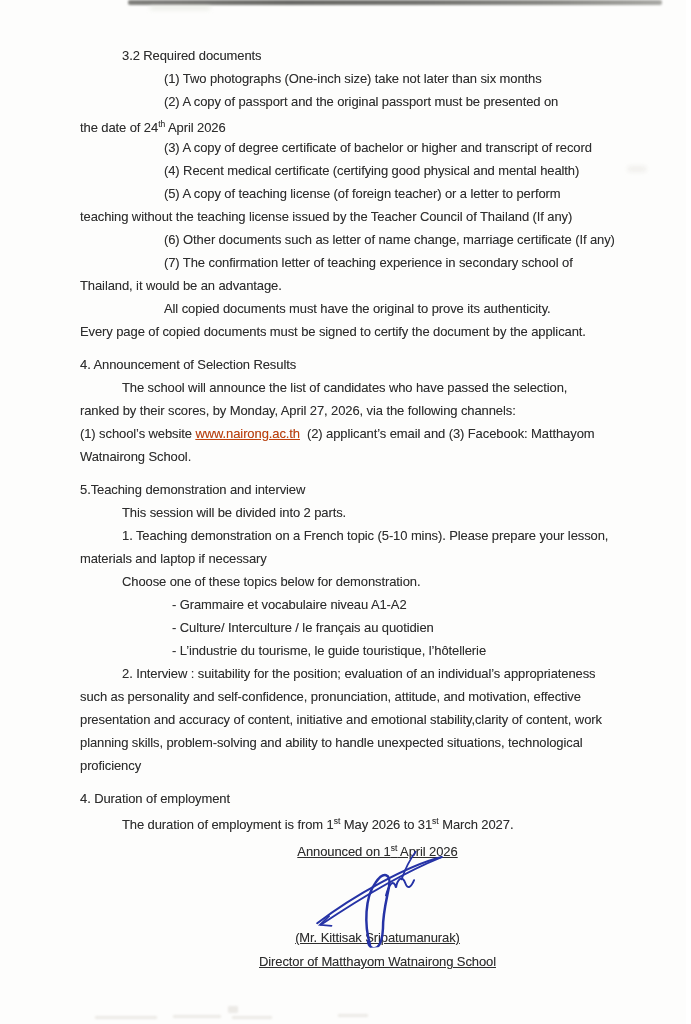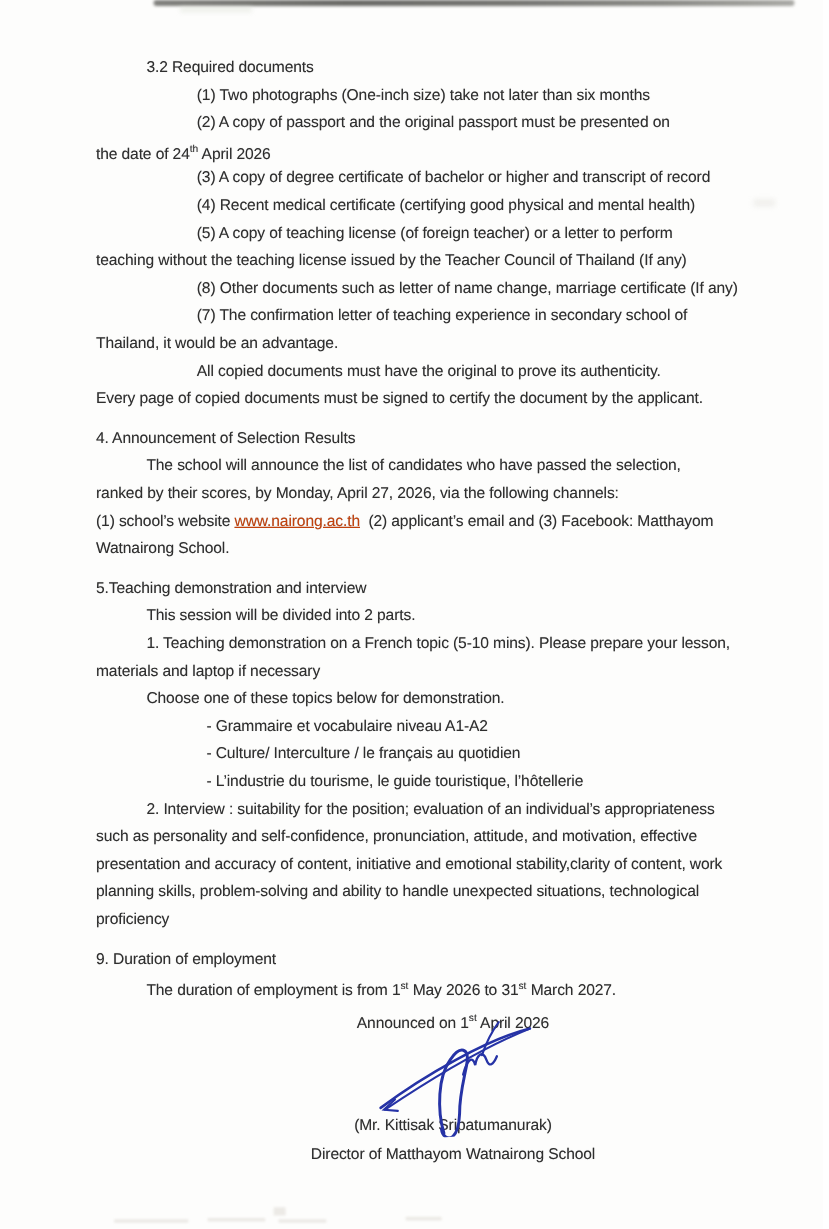--- a/index.html
+++ b/index.html
@@ -9,21 +9,21 @@
     letter-spacing:-0.1px;
   }
   .content{position:absolute;top:44px;left:80px;right:0;}
   .ln{white-space:pre;line-height:23px;height:23px;text-shadow:0 0 .6px rgba(50,50,50,.35);}
   .ind1{padding-left:42px;}
   .ind2{padding-left:84px;}
   .ind3{padding-left:92px;}
   .sec{margin-top:10px;}
   .sup{font-size:8.5px;vertical-align:super;letter-spacing:0;text-align:right;}
   .link{color:#c2410c;text-decoration:underline;cursor:pointer;}
-  .footer{position:absolute;top:836px;left:0;width:691px;text-align:center;}
+  .footer{position:absolute;top:836px;left:0;width:691px;text-align:center;text-decoration:underline;}
   .footer-inner{transform:translateX(32px);}
   .footer .ln{height:24px;line-height:24px;}
   .sig-gap{height:66px;}
   .signature{position:absolute;left:305px;top:850px;width:150px;pointer-events:none;transform:rotate(-4deg);}
   .signature path{fill:none;stroke:#2633a6;stroke-linecap:round;}
   .scan-top{position:absolute;top:0;left:128px;width:534px;height:5px;border-radius:2px;opacity:.85;
     background:linear-gradient(90deg,#6a6a66,#4e4e4a 30%,#5b5b57 55%,#757570 80%,#9a9a95);
     filter:blur(1.3px);}
   .scan-top2{position:absolute;top:6px;left:150px;width:60px;height:4px;background:#e0e4da;filter:blur(2px);opacity:.6;}
   .sm{position:absolute;background:#eceae6;filter:blur(1px);border-radius:1px;}
@@ -46,21 +46,21 @@
 
     <div>
       <div class="ln ind1">3.2 Required documents</div>
       <div class="ln ind2">(1) Two photographs (One-inch size) take not later than six months</div>
       <div class="ln ind2">(2) A copy of passport and the original passport must be presented on</div>
       <div class="ln"><span>the date of 24</span><span class="sup">th</span><span> April 2026</span></div>
       <div class="ln ind2">(3) A copy of degree certificate of bachelor or higher and transcript of record</div>
       <div class="ln ind2">(4) Recent medical certificate (certifying good physical and mental health)</div>
       <div class="ln ind2">(5) A copy of teaching license (of foreign teacher) or a letter to perform</div>
       <div class="ln">teaching without the teaching license issued by the Teacher Council of Thailand (If any)</div>
-      <div class="ln ind2">(8) Other documents such as letter of name change, marriage certificate (If any)</div>
+      <div class="ln ind2">(6) Other documents such as letter of name change, marriage certificate (If any)</div>
       <div class="ln ind2">(7) The confirmation letter of teaching experience in secondary school of</div>
       <div class="ln">Thailand, it would be an advantage.</div>
       <div class="ln ind2">All copied documents must have the original to prove its authenticity.</div>
       <div class="ln">Every page of copied documents must be signed to certify the document by the applicant.</div>
     </div>
 
     <div class="sec">
       <div class="ln">4. Announcement of Selection Results</div>
       <div class="ln ind1">The school will announce the list of candidates who have passed the selection,</div>
       <div class="ln">ranked by their scores, by Monday, April 27, 2026, via the following channels:</div>
@@ -78,21 +78,21 @@
       <div class="ln ind3">- Culture/ Interculture / le français au quotidien</div>
       <div class="ln ind3">- L’industrie du tourisme, le guide touristique, l’hôtellerie</div>
       <div class="ln ind1">2. Interview : suitability for the position; evaluation of an individual’s appropriateness</div>
       <div class="ln">such as personality and self-confidence, pronunciation, attitude, and motivation, effective</div>
       <div class="ln">presentation and accuracy of content, initiative and emotional stability,clarity of content, work</div>
       <div class="ln">planning skills, problem-solving and ability to handle unexpected situations, technological</div>
       <div class="ln">proficiency</div>
     </div>
 
     <div class="sec">
-      <div class="ln">9. Duration of employment</div>
+      <div class="ln">4. Duration of employment</div>
       <div class="ln ind1"><span>The duration of employment is from 1</span><span class="sup">st</span><span> May 2026 to 31</span><span class="sup">st</span><span> March 2027.</span></div>
     </div>
 
   </div>
 
   <div class="footer">
     <div class="footer-inner">
       <div class="ln"><span>Announced on 1</span><span class="sup">st</span><span> April 2026</span></div>
       <div class="sig-gap"></div>
       <div class="ln">(Mr. Kittisak Sripatumanurak)</div>

